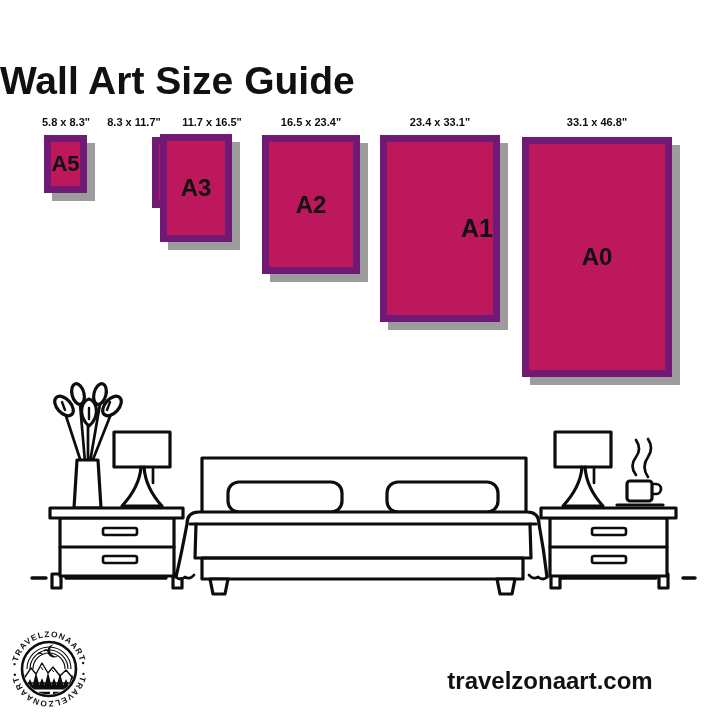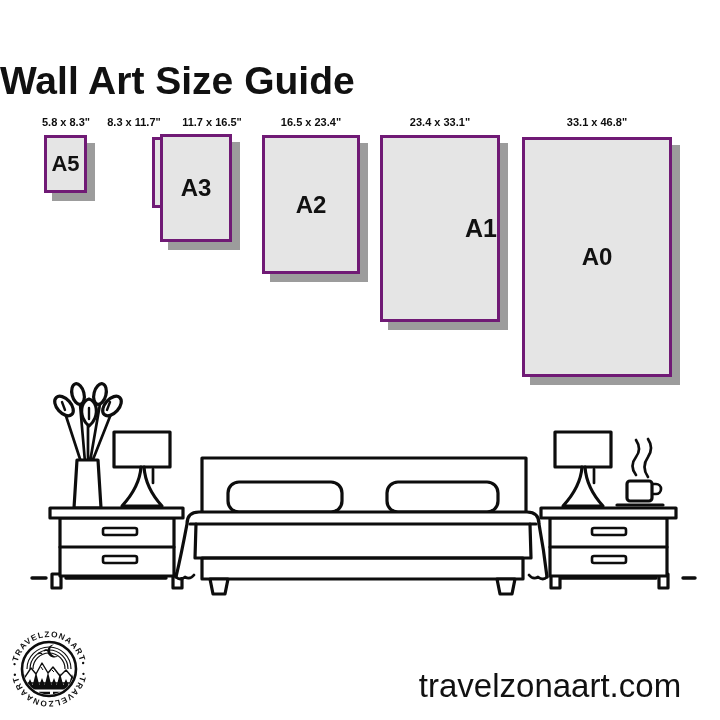--- a/index.html
+++ b/index.html
@@ -11,42 +11,42 @@
   .title{
     position:absolute;left:0;top:33px;width:720px;
     text-align:left;font-size:39px;font-weight:bold;letter-spacing:0px;
     color:#111;
   }
   .dims{
     position:absolute;top:116px;width:110px;text-align:center;
     font-size:11px;font-weight:bold;color:#0d0d0d;white-space:nowrap;
   }
   .paper{
-    position:absolute;background:#e5e5e5;border:3px solid #701a75;
+    position:absolute;background:#be185d;border:7px solid #701a75;
     box-shadow:8px 8px 0 0 #9c9c9c;box-sizing:border-box;
     display:flex;align-items:center;justify-content:center;
     font-size:24px;font-weight:bold;color:#111;
   }
   .p-a5{left:44px;top:135px;width:43px;height:58px;font-size:22px;}
   .d-a5{left:11px;}
   .p-a4{left:104px;top:137px;width:59px;height:71px;font-size:23px;margin-left:48px;}
   .d-a4{left:79px;}
   .p-a3{left:160px;top:134px;width:72px;height:108px;}
   .d-a3{left:157px;}
   .p-a2{left:262px;top:135px;width:98px;height:139px;}
   .d-a2{left:256px;}
   .p-a1{left:380px;top:135px;width:120px;height:187px;font-size:25px;justify-content:flex-end;}
   .d-a1{left:385px;}
   .p-a0{left:522px;top:137px;width:150px;height:240px;font-size:24px;}
   .d-a0{left:542px;}
   .scene{position:absolute;left:0;top:378px;width:720px;height:232px;}
   .logo{position:absolute;left:10px;top:626px;width:78px;height:86px;}
   .website{
     position:absolute;left:380px;top:667px;width:340px;text-align:center;
-    font-size:33px;font-weight:normal;letter-spacing:0px;color:#111;
+    font-size:24px;font-weight:bold;letter-spacing:0px;color:#111;
   }
 </style>
 </head>
 <body>
 
 <h1 class="title">Wall Art Size Guide</h1>
 
 <div class="dims d-a5">5.8 x 8.3"</div>
 <div class="dims d-a4">8.3 x 11.7"</div>
 <div class="dims d-a3">11.7 x 16.5"</div>

